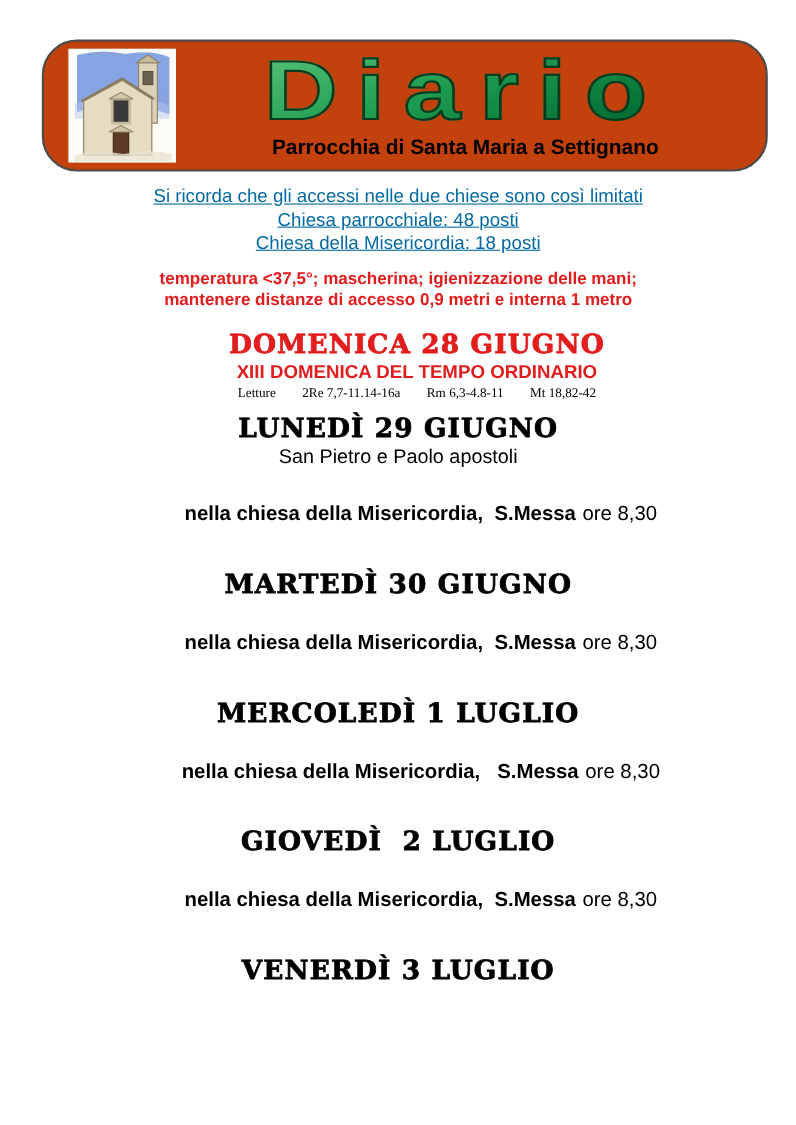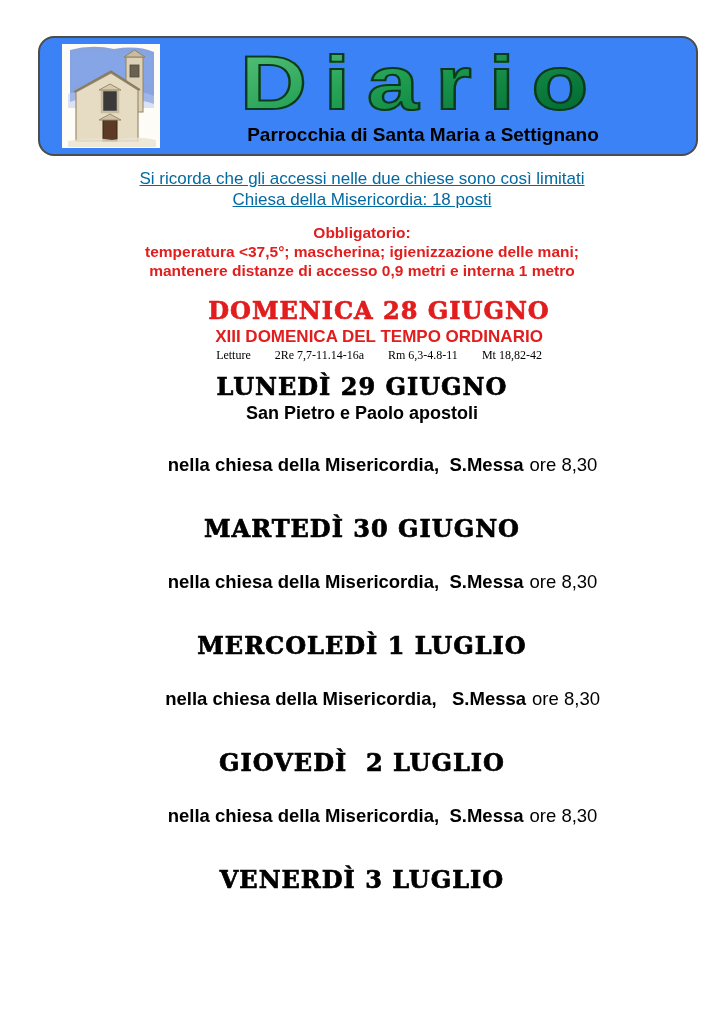--- a/index.html
+++ b/index.html
@@ -11,22 +11,22 @@
     color: #111;
     overflow: hidden;
   }
   .page { width: 724px; height: 1023px; position: relative; }
 
   
   .header-box {
     position: absolute; left: 38px; top: 36px;
     width: 660px; height: 120px;
     border: 2px solid #4c4c4c;
-    border-radius: 16px;
-    background: #3b82f6;
+    border-radius: 32px;
+    background: #c2410c;
     display: flex; align-items: center;
     overflow: hidden;
   }
   .church-wrap { flex: 0 0 auto; margin-left: 22px; width: 98px; height: 104px; }
   .header-right { flex: 1 1 auto; display: flex; flex-direction: column; align-items: center; justify-content: center; padding-right: 10px; }
   .logo-title {
     display: inline-block;
     font-weight: bold;
     font-size: 76px;
     line-height: 0.92;
@@ -84,21 +84,21 @@
   }
   .day-title.red { color: var(--red); }
 
   .liturgy-title {
     color: var(--red);
     font-weight: bold;
     font-size: 17px;
     line-height: 1.3;
   }
   .saint-title {
-    font-weight: bold;
+    font-weight: normal;
     font-size: 18px;
     line-height: 1.35;
     color: #000;
   }
   .readings-row {
     font-family: "Liberation Serif", serif;
     font-size: 12px;
     line-height: 1.28;
     color: #000;
     display: flex; justify-content: center; align-items: baseline;
@@ -146,25 +146,25 @@
     <div class="header-right">
       <span class="logo-title">Diario</span>
       <span class="header-subtitle">Parrocchia di Santa Maria a Settignano</span>
     </div>
   </div>
 
   <div class="content">
 
     <div class="capacity-notice">
       <div class="u-line">Si ricorda che gli accessi nelle due chiese sono così limitati</div>
+      <div class="u-line">Chiesa parrocchiale: 48 posti</div>
       <div class="u-line">Chiesa della Misericordia: 18 posti</div>
     </div>
 
     <div class="covid-rules">
-      <div>Obbligatorio:</div>
       <div>temperatura &lt;37,5°; mascherina; igienizzazione delle mani;</div>
       <div>mantenere distanze di accesso 0,9 metri e interna 1 metro</div>
     </div>
 
     <section class="event first">
       <h2 class="day-title red">DOMENICA 28 GIUGNO</h2>
       <div class="liturgy-title">XIII DOMENICA DEL TEMPO ORDINARIO</div>
       <div class="readings-row">
         <span>Letture</span>
         <span>2Re 7,7-11.14-16a</span>

